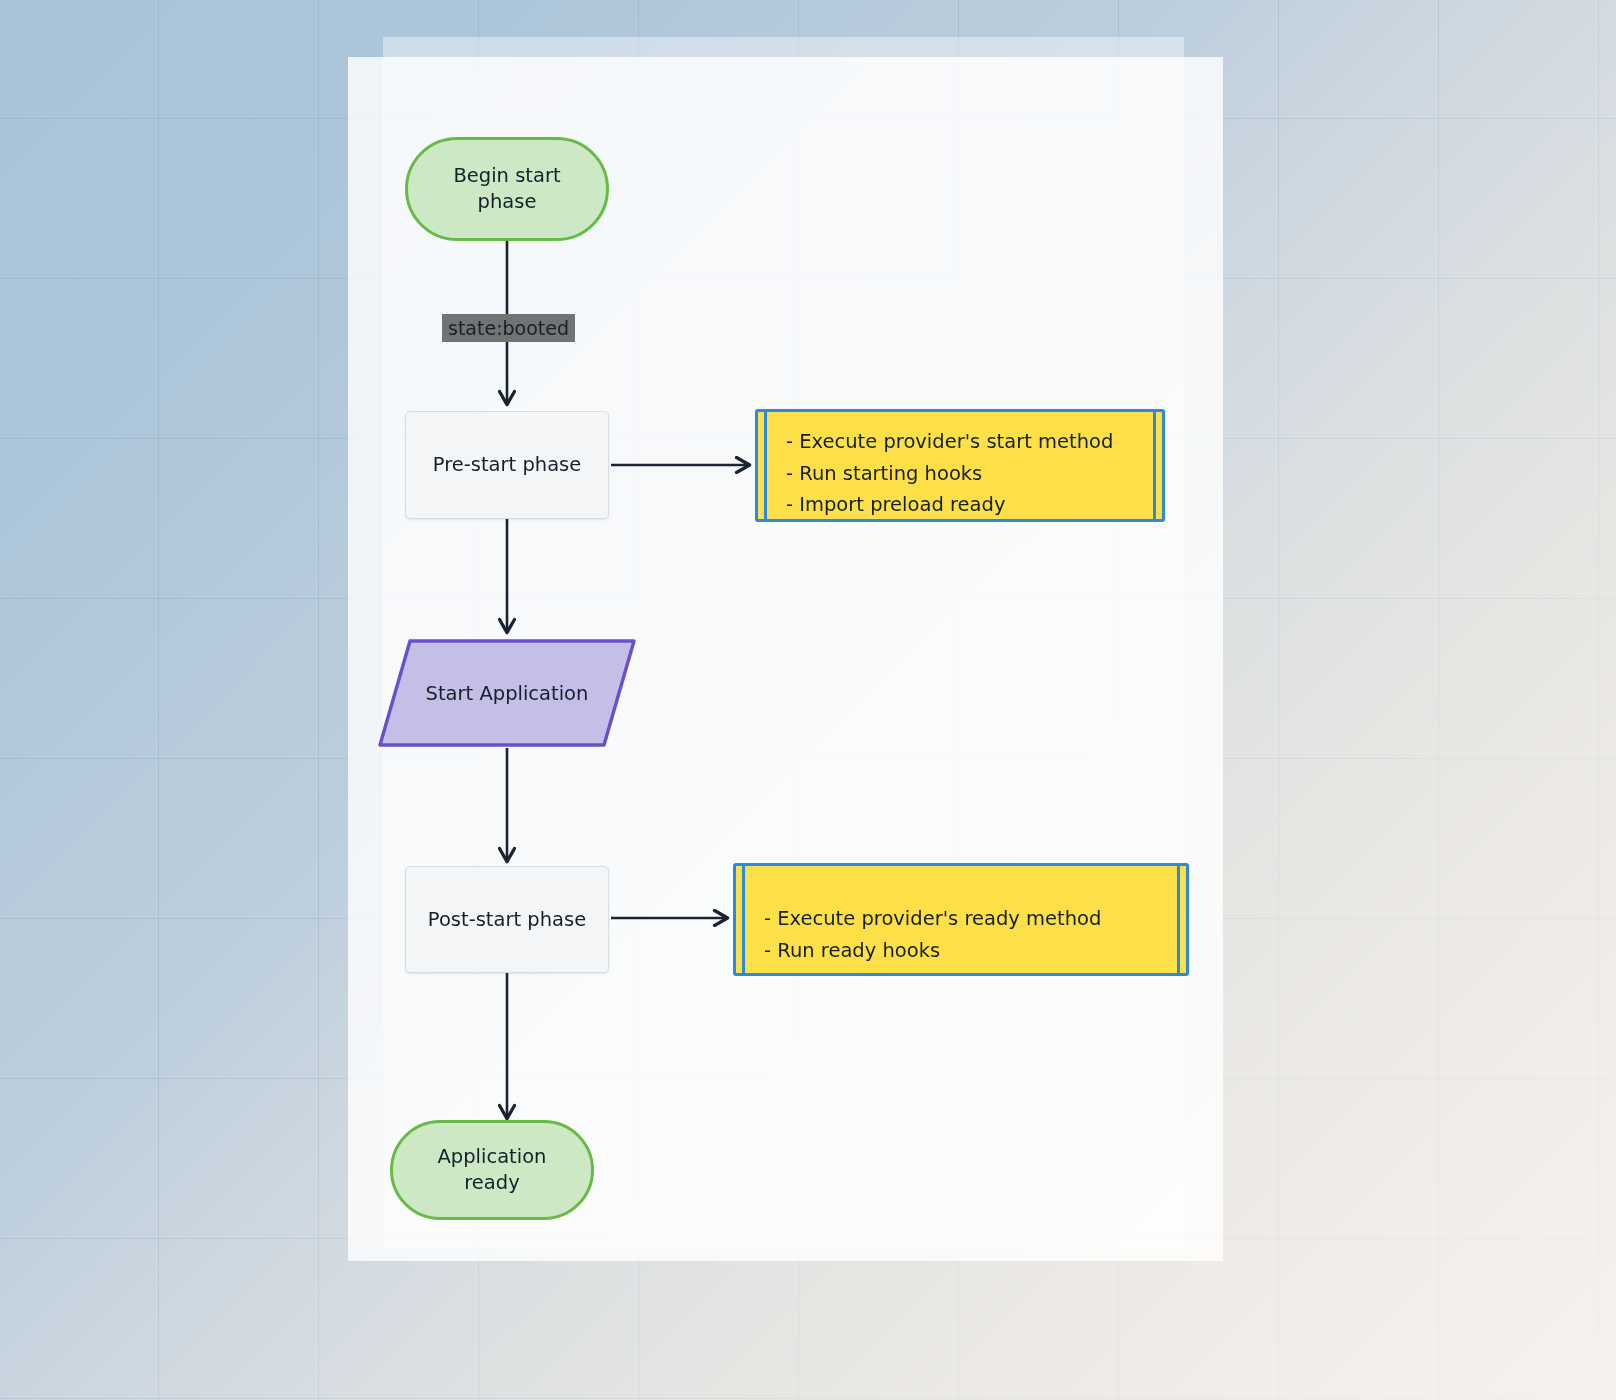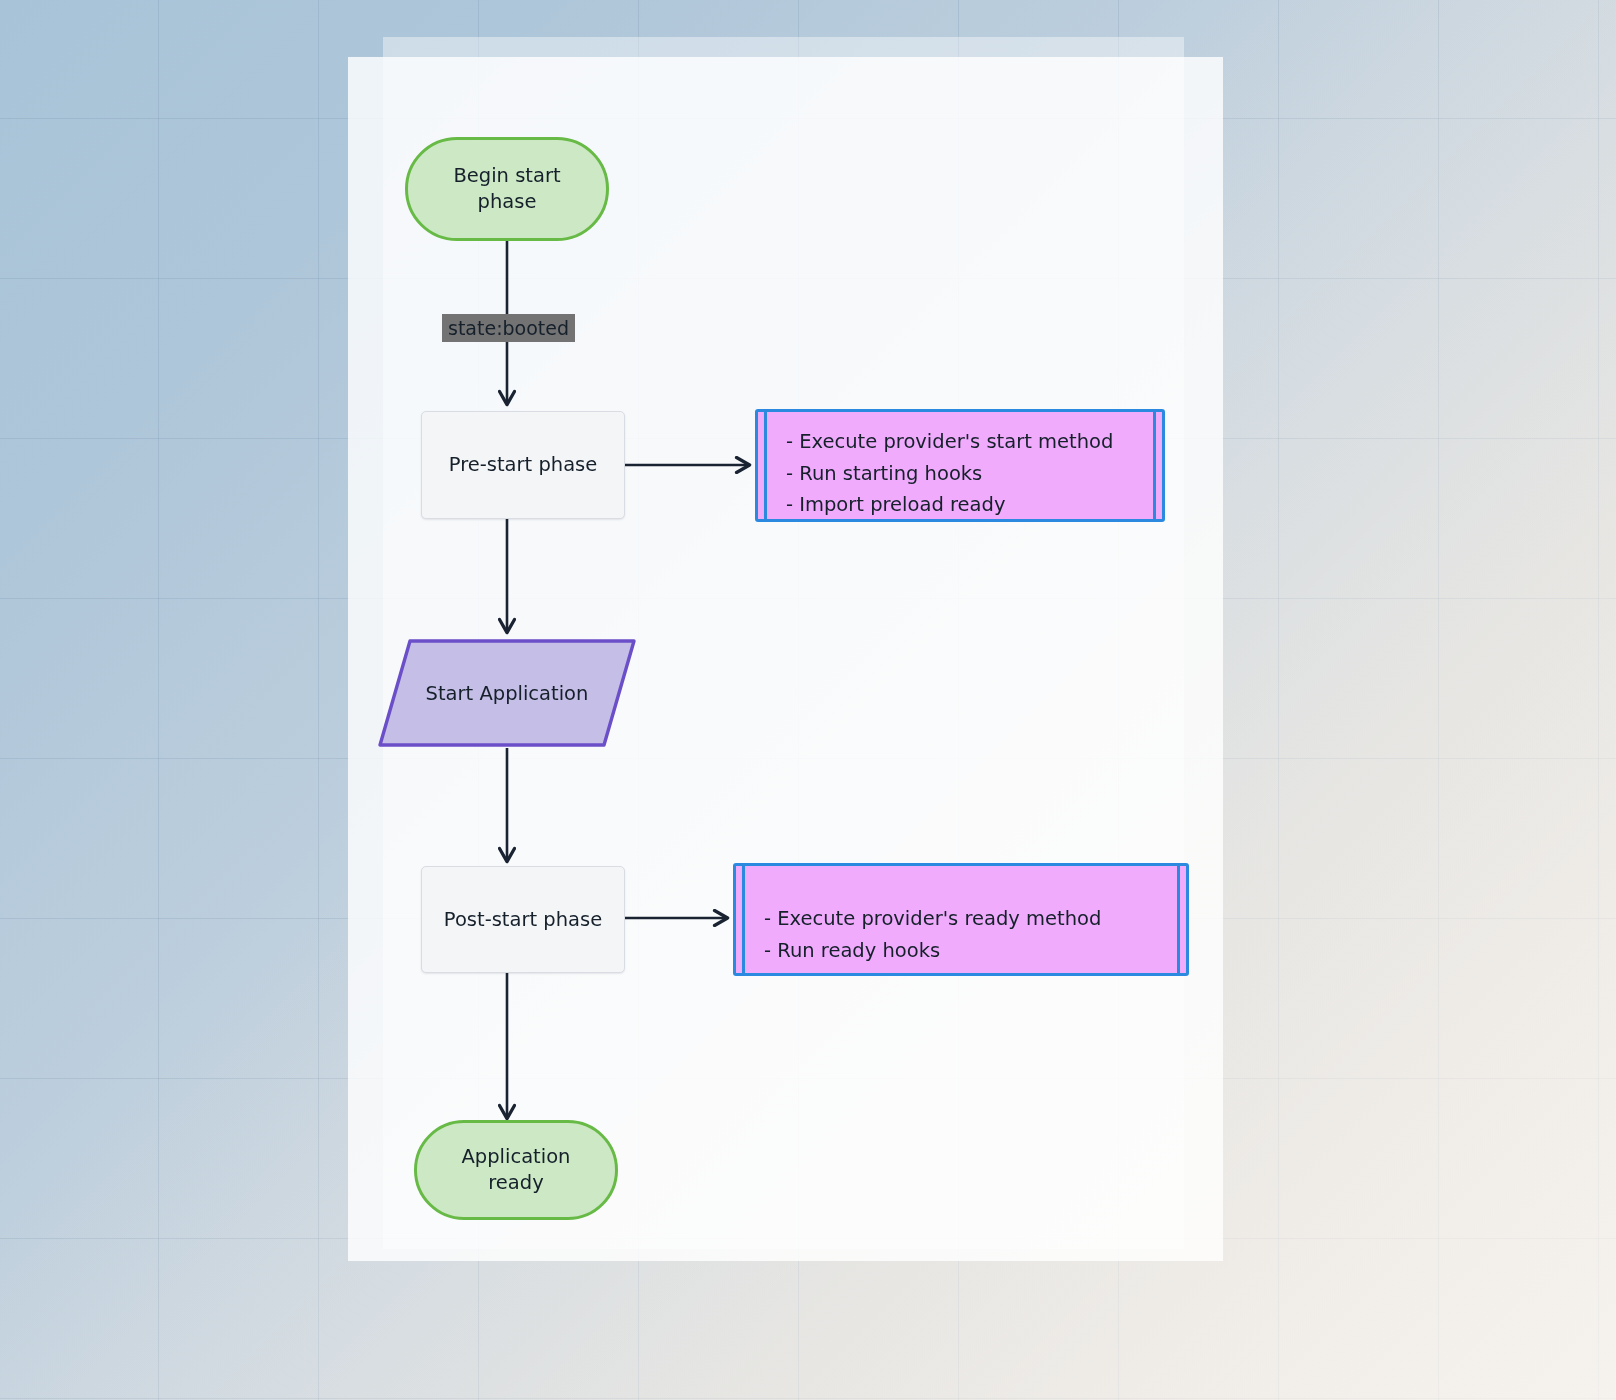--- a/index.html
+++ b/index.html
@@ -49,30 +49,29 @@
   .node{position:absolute;box-sizing:border-box;display:flex;
         align-items:center;justify-content:center;text-align:center;
         color:#15202b;font-size:19.5px;line-height:1.32;}
   .node-terminal{
     border-radius:52px;
     background:#cde8c4;border:3px solid #67ba46;
   }
   .node-process{
     background:#f4f5f7;border:1.6px solid #d9dde3;border-radius:5px;
     box-shadow:0 1px 2px rgba(30,40,60,.10);
-    margin-left:16px;
   }
   .node-paragram-wrap{position:absolute;}
   .node-paragram-wrap .label{
     position:absolute;inset:0;display:flex;align-items:center;
     justify-content:center;color:#15202b;font-size:19.5px;
   }
   .note{
     position:absolute;box-sizing:border-box;
-    background:#f0abfc;
+    background:#fde047;
     border:3.2px solid #2b8ae0;
     border-radius:3px;
     color:#15202b;font-size:19.5px;line-height:1.62;
     padding:14px 0 14px 28px;
   }
   .note::before,.note::after{
     content:"";position:absolute;top:-0.5px;bottom:-0.5px;width:3.2px;
     background:#2b8ae0;
   }
   .note::before{left:6px;}
@@ -128,21 +127,21 @@
   </svg>
   <div class="label">
     <span>Start Application</span>
   </div>
 </div>
 
 <div class="node node-process" style="left:405px;top:866px;width:204px;height:107px;">
   <span>Post-start phase</span>
 </div>
 
-<div class="node node-terminal" style="left:414px;top:1120px;width:204px;height:100px;">
+<div class="node node-terminal" style="left:390px;top:1120px;width:204px;height:100px;">
   <div>
     <div>Application</div>
     <div>ready</div>
   </div>
 </div>
 
 <div class="note" style="left:755px;top:409px;width:410px;height:113px;">
   <div class="line">- Execute provider's start method</div>
   <div class="line">- Run starting hooks</div>
   <div class="line">- Import preload ready</div>

